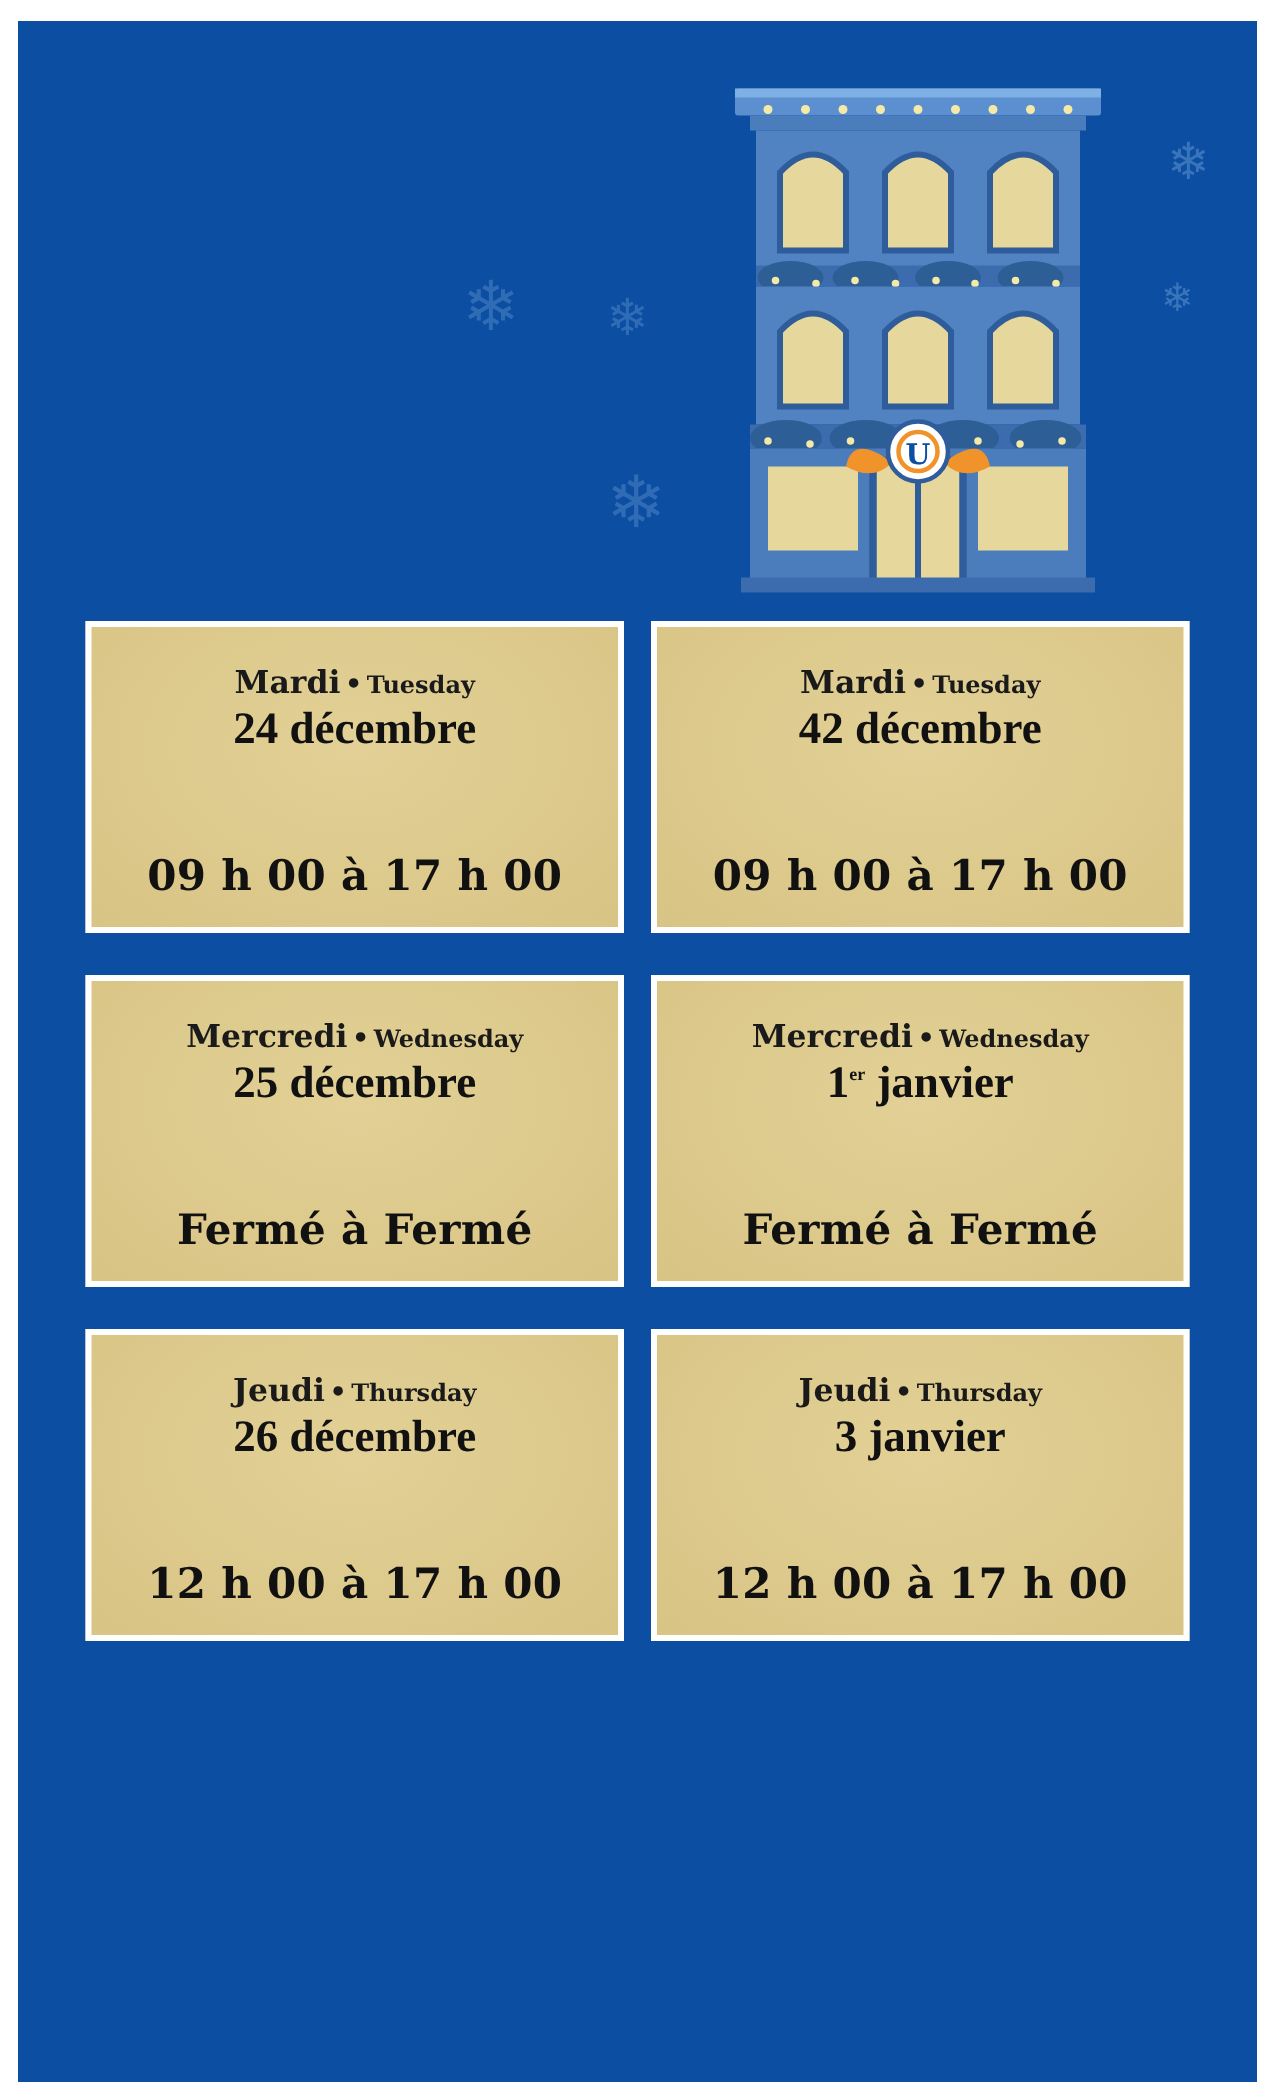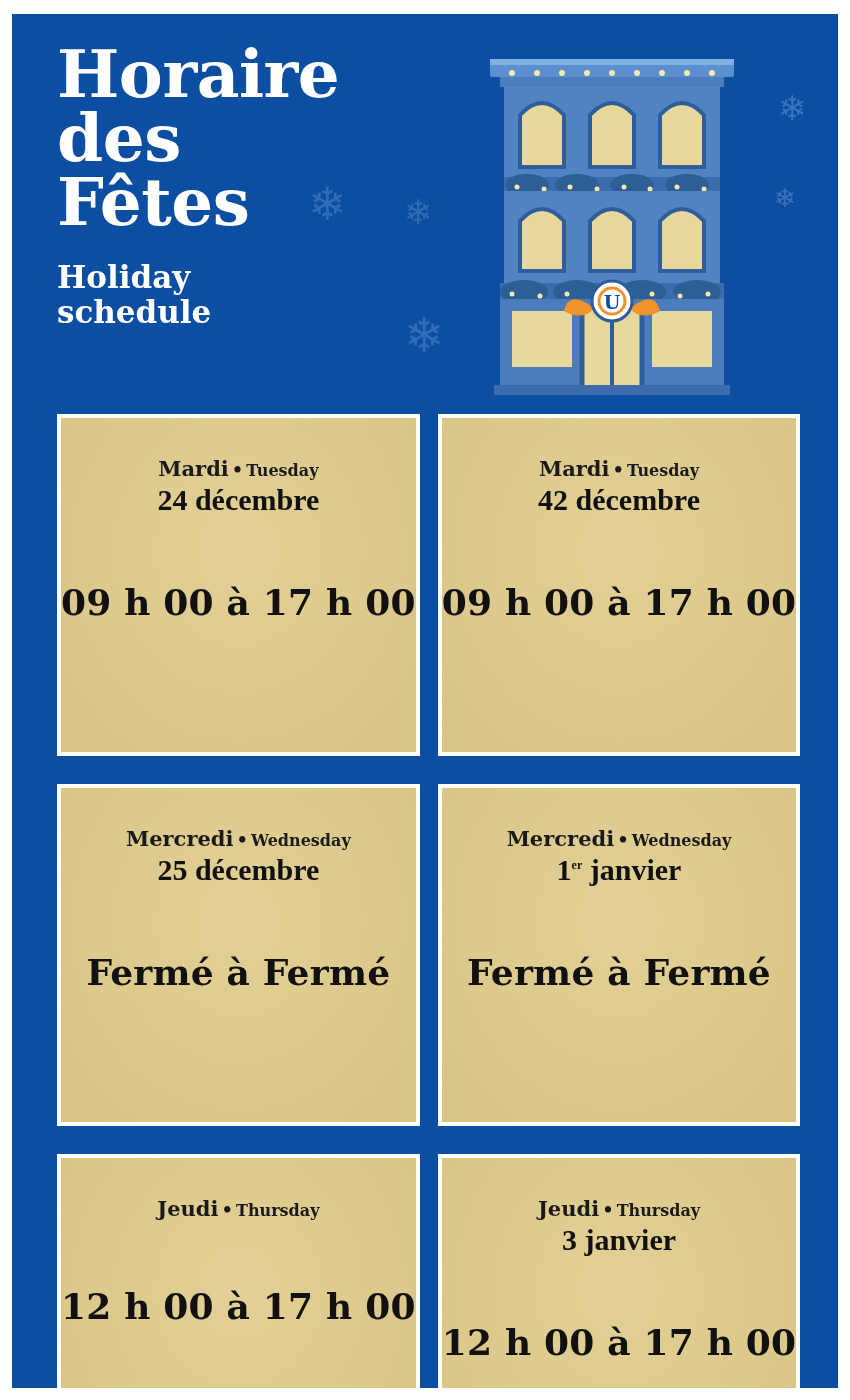--- a/index.html
+++ b/index.html
@@ -88,26 +88,26 @@
     width: 736px;
     display: grid;
     grid-template-columns: 1fr 1fr;
     grid-column-gap: 18px;
     grid-row-gap: 28px;
   }
   .card {
     background: #ddca8c;
     border: 4px solid #ffffff;
     box-sizing: border-box;
-    height: 342px;
+    height: 208px;
     display: flex;
     flex-direction: column;
     align-items: center;
     justify-content: flex-start;
-    padding-top: 38px;
+    padding-top: 24px;
     background-image: radial-gradient(ellipse at 50% 40%, #e2d096 0%, #d8c484 100%);
   }
   .card-daylines {
     text-align: center;
     color: #1a1a1a;
     white-space: nowrap;
   }
   .day-fr {
     font-family: "DejaVu Serif", "Liberation Serif", serif;
     font-weight: bold;
@@ -132,46 +132,35 @@
     margin-top: 2px;
     white-space: nowrap;
   }
   .date sup {
     font-size: 12px;
     vertical-align: super;
   }
   .hours {
     font-family: "DejaVu Serif", "Liberation Serif", serif;
     font-weight: bold;
-    font-size: 36px;
+    font-size: 28px;
     color: #111111;
     margin-top: 64px;
     white-space: nowrap;
     letter-spacing: 0.2px;
   }
 </style>
 </head>
 <body>
 
 <div class="poster">
   <div class="poster-inner">
 
     <div class="header">
 
-      <div class="title-block">
-        <div class="title-main">
-          <div>Horaire</div>
-          <div>des</div>
-          <div>Fêtes</div>
-        </div>
-        <div class="title-sub">
-          <div>Holiday</div>
-          <div>schedule</div>
-        </div>
-      </div>
 
       <span class="snowflake sf1">❄</span>
       <span class="snowflake sf2">❄</span>
       <span class="snowflake sf3">❄</span>
       <span class="snowflake sf4">❄</span>
       <span class="snowflake sf5">❄</span>
 
       <div class="storefront">
         <svg width="260" height="350" viewBox="0 0 260 350" xmlns="http://www.w3.org/2000/svg">
 
@@ -291,20 +280,21 @@
           <span class="day-fr">Mercredi</span><span class="day-dot">•</span><span class="day-en">Wednesday</span>
         </div>
         <div class="date"><span>1<sup>er</sup> janvier</span></div>
         <div class="hours">Fermé à Fermé</div>
       </div>
 
       <div class="card">
         <div class="card-daylines">
           <span class="day-fr">Jeudi</span><span class="day-dot">•</span><span class="day-en">Thursday</span>
         </div>
+        <div class="date">26 décembre</div>
         <div class="hours">12 h 00 à 17 h 00</div>
       </div>
 
       <div class="card">
         <div class="card-daylines">
           <span class="day-fr">Jeudi</span><span class="day-dot">•</span><span class="day-en">Thursday</span>
         </div>
         <div class="date">3 janvier</div>
         <div class="hours">12 h 00 à 17 h 00</div>
       </div>

